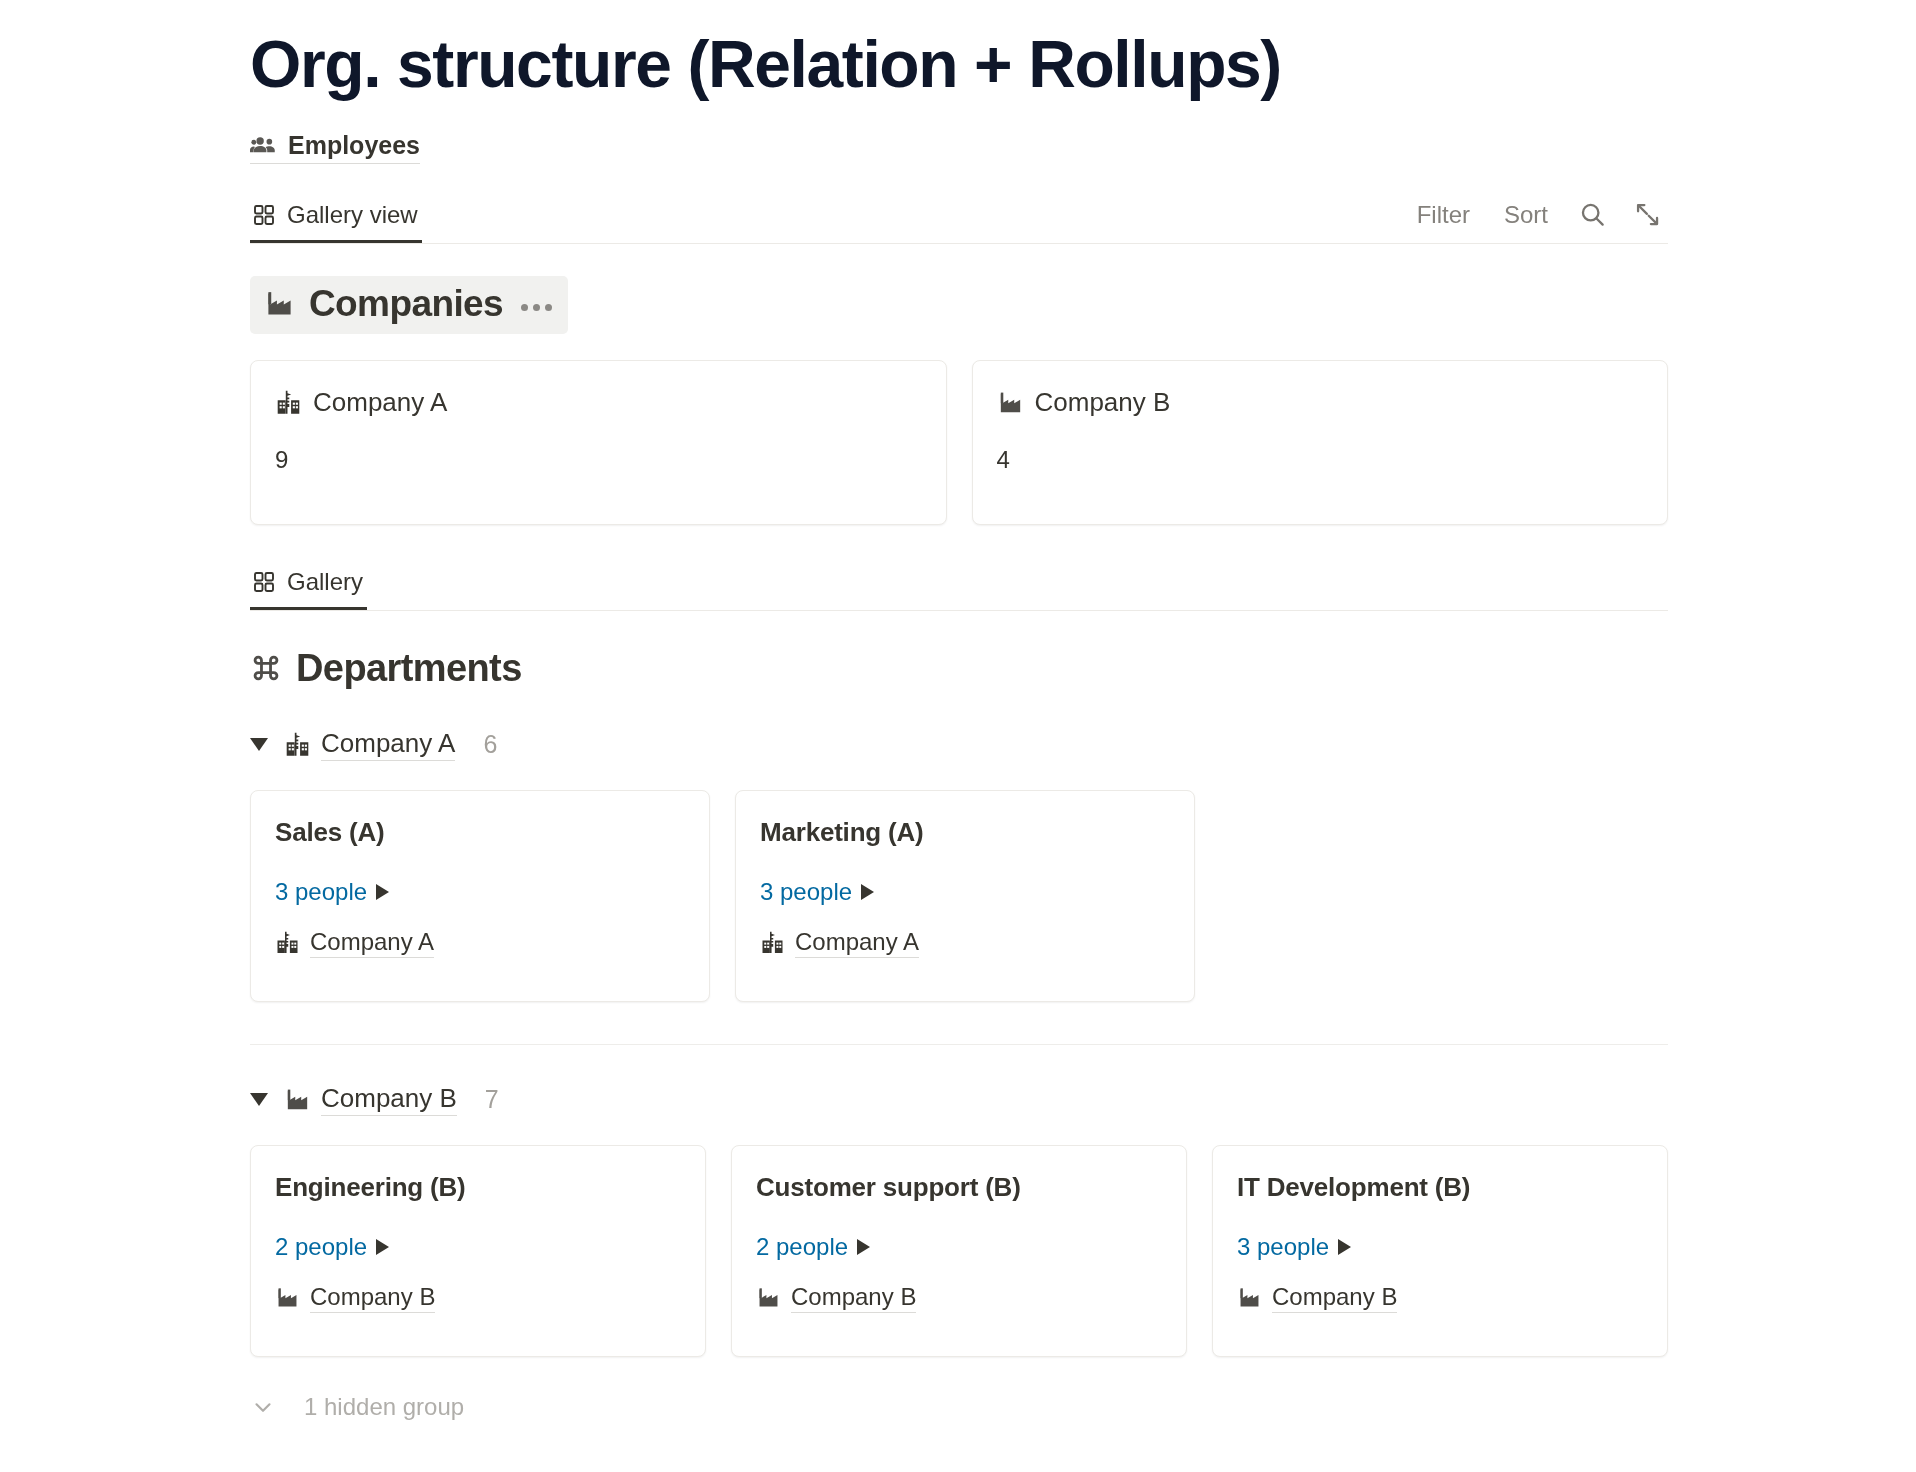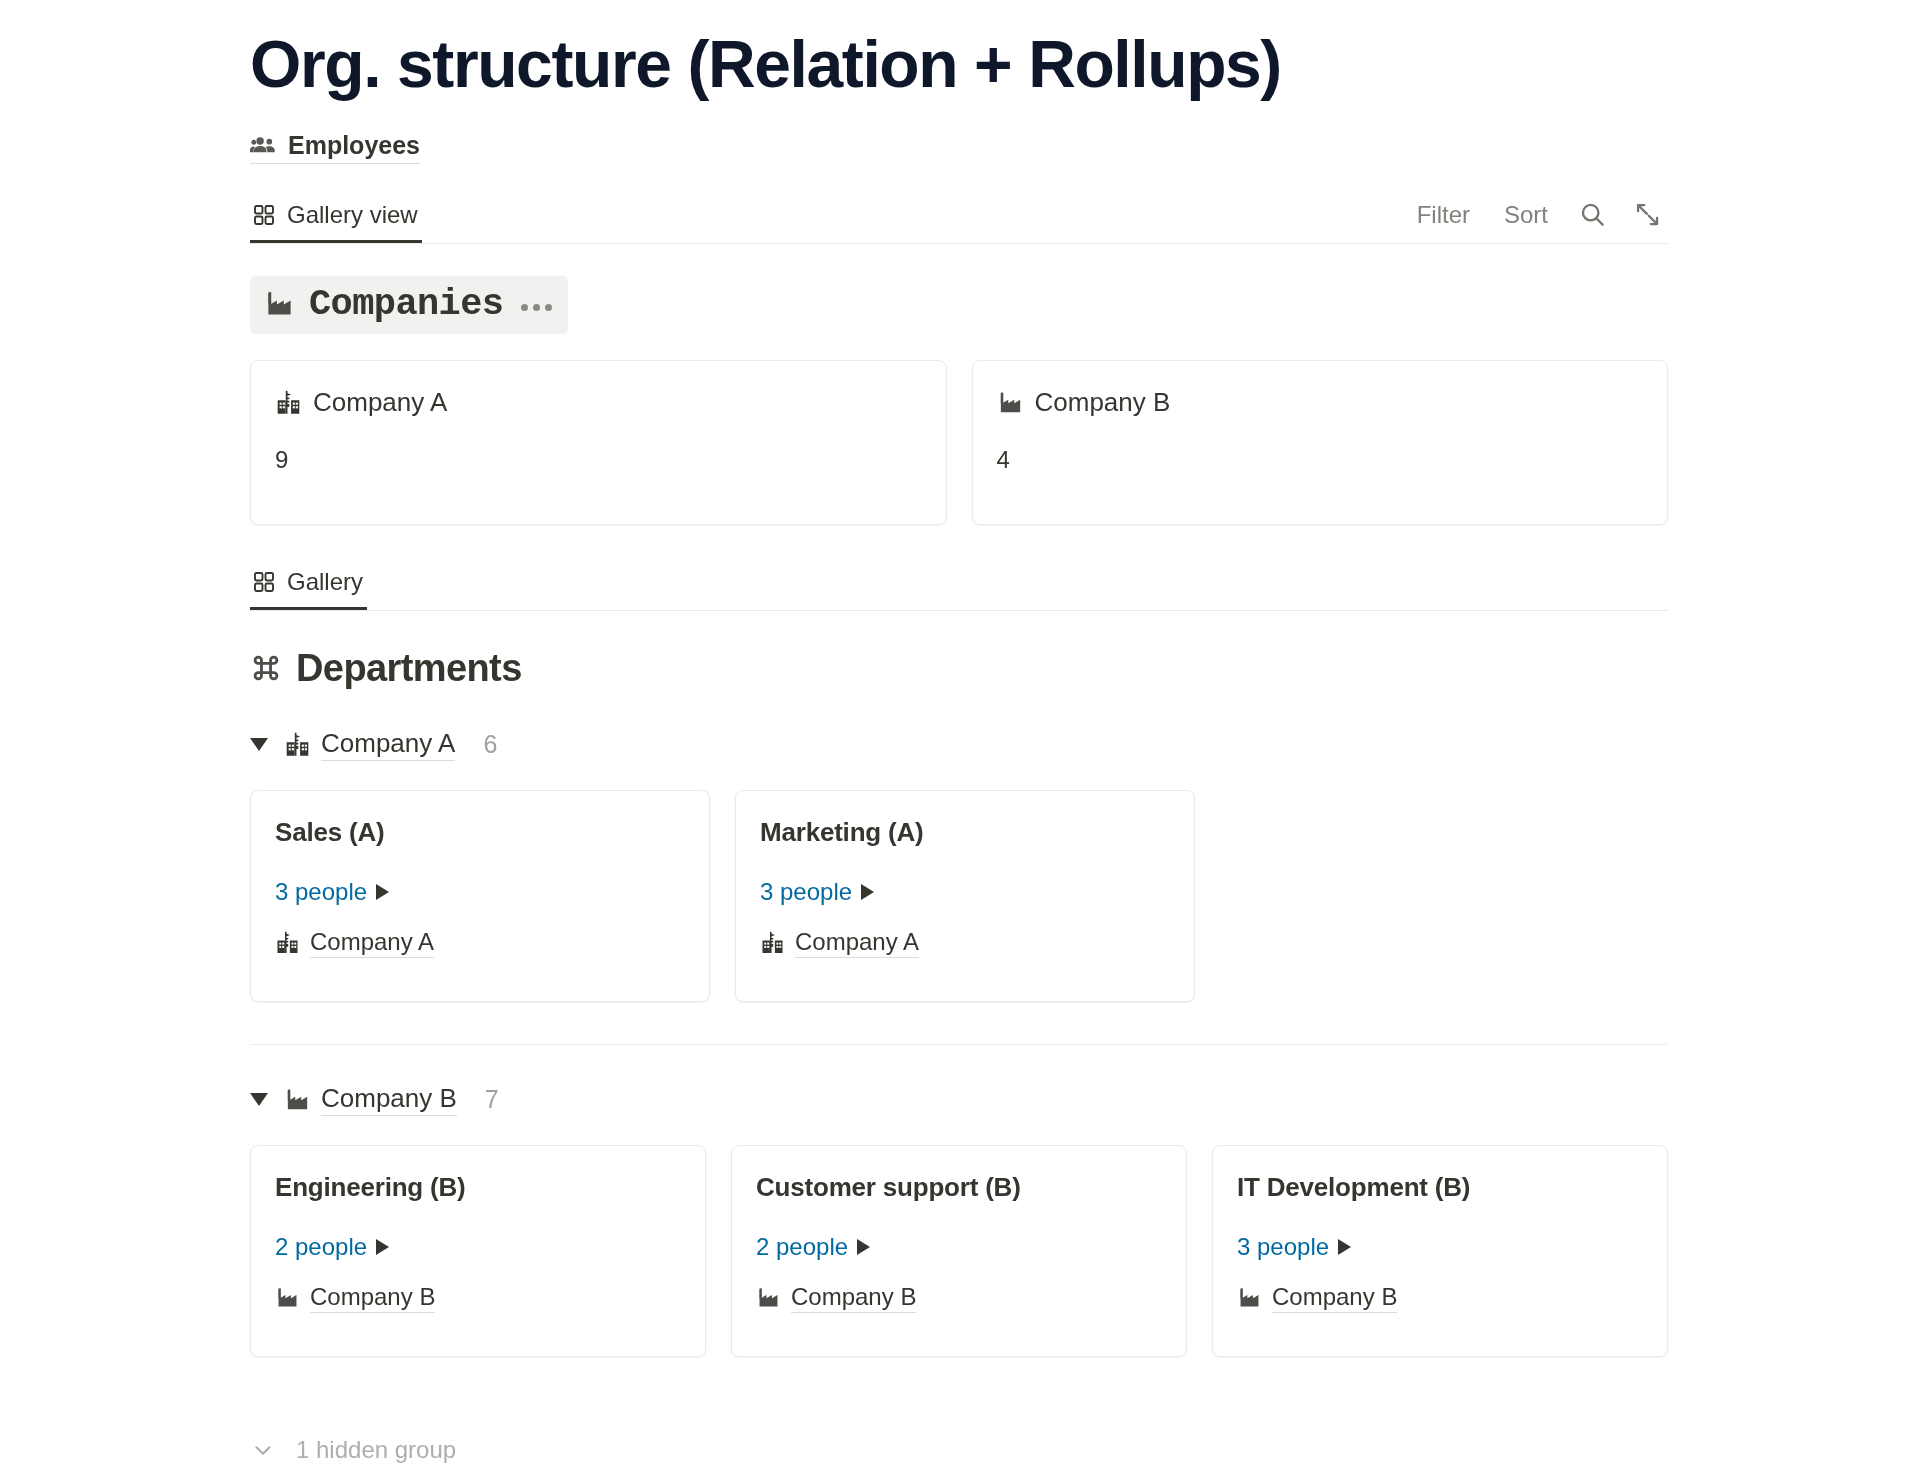--- a/index.html
+++ b/index.html
@@ -105,21 +105,20 @@
 
   
   .section-head {
     display: inline-flex;
     align-items: center;
     gap: 14px;
     margin-top: 32px;
     background: #f1f1ef;
     border-radius: 5px;
     padding: 7px 16px 9px 14px;
-    font-family: Liberation Mono, monospace;
   }
   .section-head .s-title {
     font-size: 37px;
     font-weight: 700;
     letter-spacing: -0.6px;
     color: #37352f;
   }
   .dots {
     display: inline-flex;
     gap: 5px;
@@ -214,22 +213,22 @@
 
   .group-divider {
     border-top: 1.5px solid #eeedea;
     margin-top: 42px;
   }
 
   
   .hidden-group {
     display: flex;
     align-items: center;
-    gap: 20px;
-    margin-top: 79px;
+    gap: 28px;
+    margin-top: 36px;
     font-size: 24px;
     color: #b0aeaa;
     cursor: pointer;
   }
 </style>
 </head>
 <body>
 
 <div class="page">
  <div class="content">

